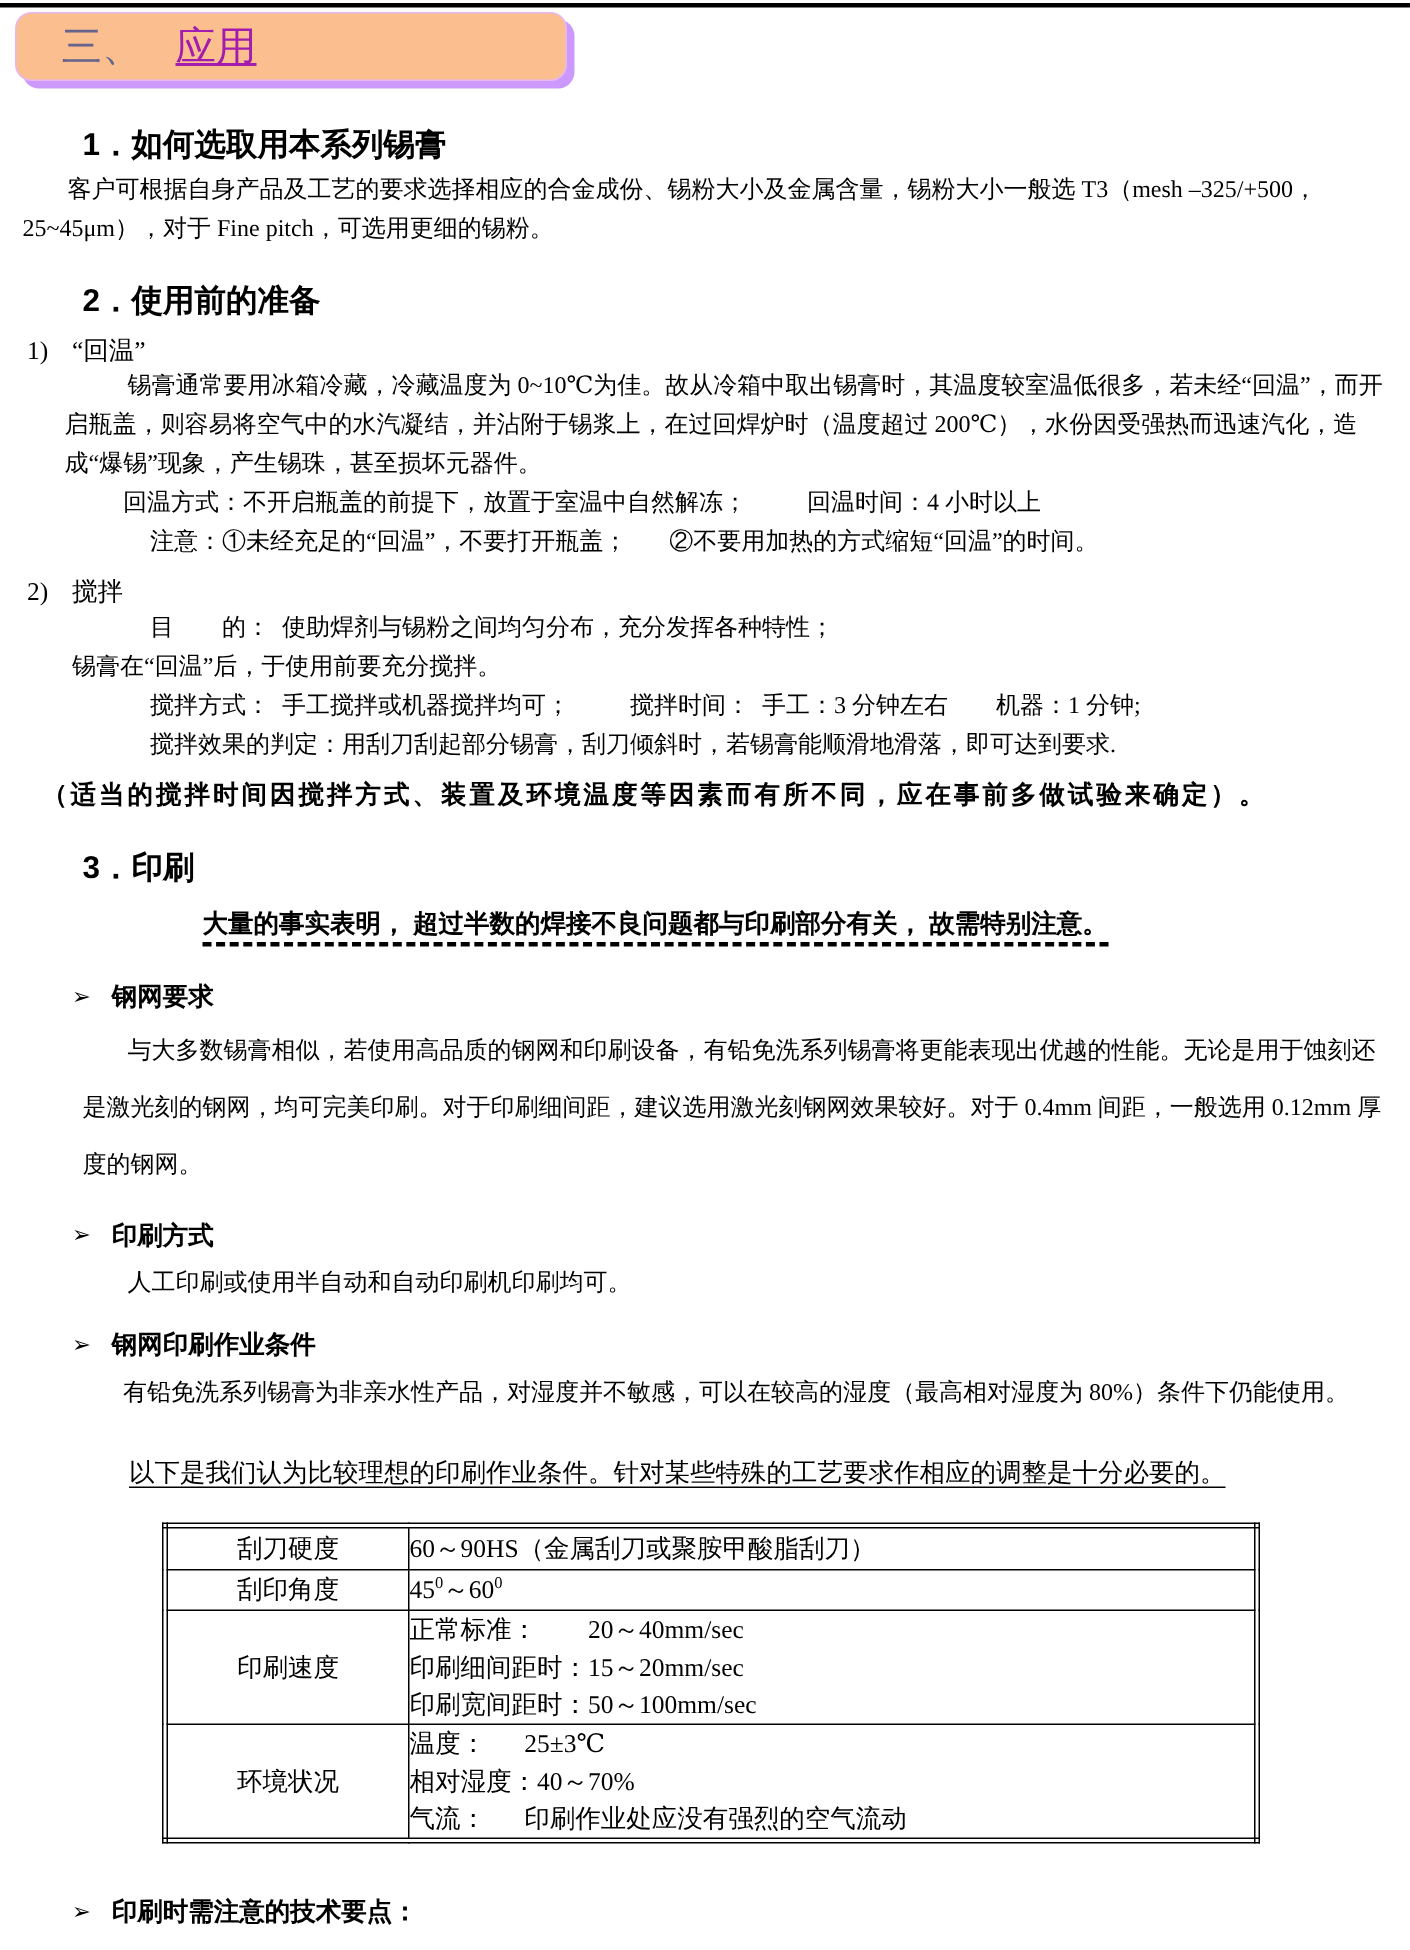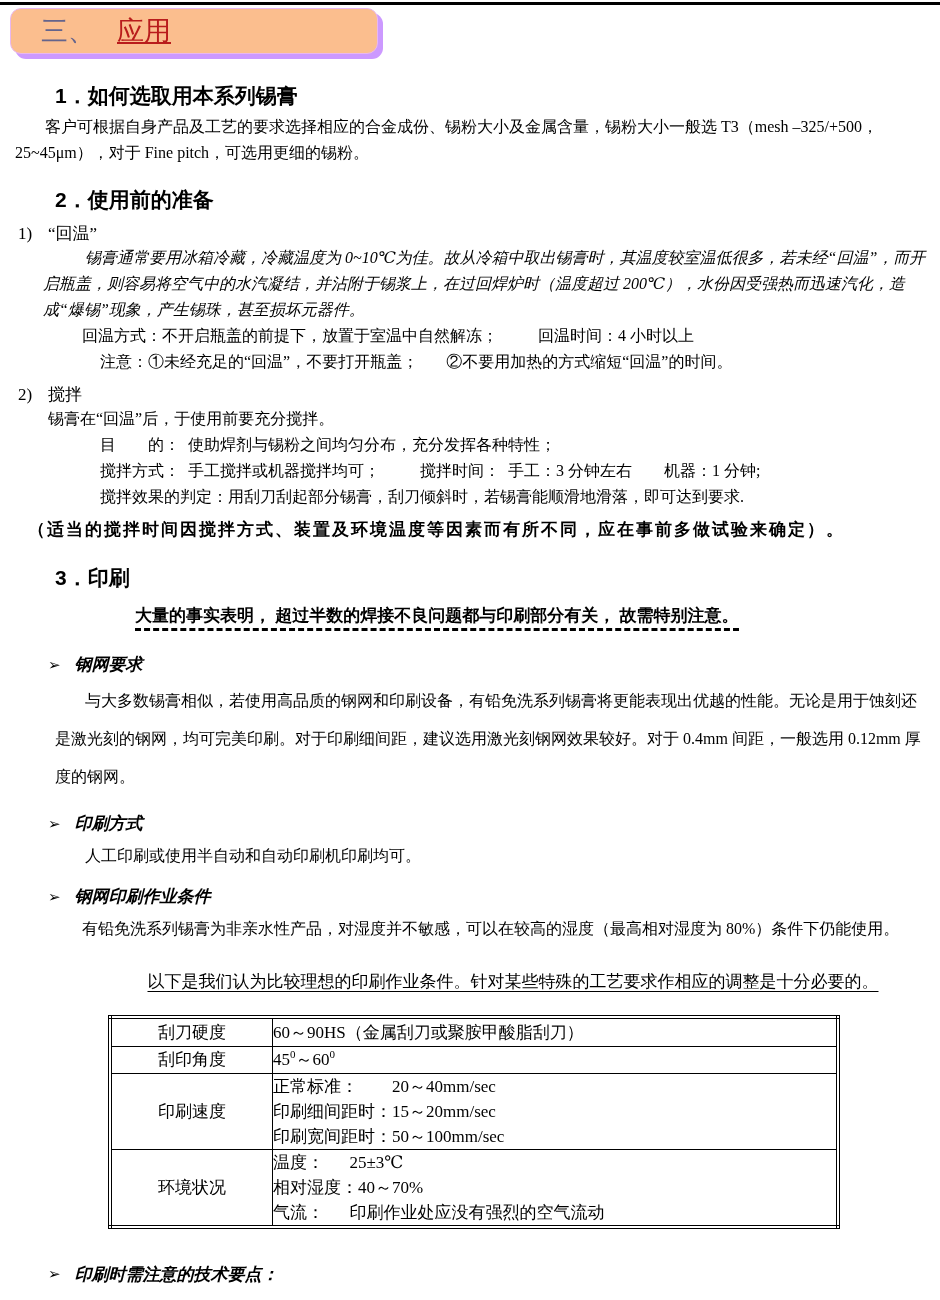--- a/index.html
+++ b/index.html
@@ -10,55 +10,55 @@
   }
   .topline{position:absolute;top:2px;left:0;width:940px;height:3px;background:#000;}
   
   .title-box{
     position:absolute;top:8px;left:10px;width:368px;height:46px;
     background:#fbbe8e;border:1px solid #e8b7f0;border-radius:11px;
     box-shadow:5px 5px 0 0 #cc99ff;
     display:flex;align-items:center;padding-left:30px;box-sizing:border-box;
   }
   .title-box .prefix{font-size:27px;color:#64648c;margin-right:22px;}
-  .title-box .tword{font-size:27px;color:#b91c1c;text-decoration:underline;}
+  .title-box .tword{font-size:27px;color:#a21caf;text-decoration:underline;}
   .content{position:absolute;top:62px;left:0;width:940px;}
   .h-sec{
     font-family:"Liberation Sans","DejaVu Sans",sans-serif;
     font-weight:bold;font-size:21px;margin:20px 0 4px 55px;
   }
   .p-body{line-height:26px;margin:2px 10px 4px 15px;text-indent:30px;}
   .num-item{margin:8px 0 0 18px;font-size:17px;}
   .num-item .nmark{display:inline-block;width:30px;}
-  .ind-body{line-height:26px;margin:0 8px 0 43px;text-indent:42px;font-style:italic;}
+  .ind-body{line-height:26px;margin:0 8px 0 43px;text-indent:42px;}
   .ln{line-height:26px;white-space:pre-wrap;}
   .ml85{margin-left:82px;}
   .ml100{margin-left:100px;}
   .ml48{margin-left:48px;}
   .bold-note{
     font-weight:bold;font-size:17px;letter-spacing:2px;
     margin:6px 0 4px 28px;line-height:28px;
   }
   .notice{
     font-weight:bold;font-size:17px;margin:8px 0 10px 135px;
     display:inline-block;
   }
   .notice span{border-bottom:3px dashed #000;padding-bottom:3px;}
   .bullet-row{margin:16px 0 6px 48px;display:flex;align-items:center;}
   .bullet-char{font-size:15px;margin-right:14px;}
   .bullet-title{
-    font-weight:bold;font-style:italic;font-size:17px;
+    font-weight:bold;font-size:17px;
     font-family:"Liberation Serif","DejaVu Serif",serif;
   }
   .wide-p{line-height:38px;margin:4px 15px 0 55px;text-indent:30px;}
   .single-p{line-height:26px;margin:8px 10px 0 85px;}
   .b3-p{line-height:26px;margin:8px 6px 0 82px;}
   .ideal{
     font-size:17px;margin:28px 0 0 86px;
-    text-decoration:underline;text-underline-offset:4px;text-align:center;
+    text-decoration:underline;text-underline-offset:4px;
   }
   table.cond{
     border-collapse:collapse;margin:22px 0 0 108px;width:732px;
     font-size:17px;
   }
   table.cond,table.cond{border:4px double #000;}
   table.cond td{border:1px solid #000;padding:0;}
   td.lab{width:160px;text-align:center;}
   td.val{padding-left:10px;}
   td.val .cline{line-height:25px;white-space:pre-wrap;}
@@ -87,22 +87,22 @@
   <div class="num-item">
     <span class="nmark">1)</span><span>“回温”</span>
   </div>
   <div class="ind-body">锡膏通常要用冰箱冷藏，冷藏温度为 0~10℃为佳。故从冷箱中取出锡膏时，其温度较室温低很多，若未经“回温”，而开启瓶盖，则容易将空气中的水汽凝结，并沾附于锡浆上，在过回焊炉时（温度超过 200℃），水份因受强热而迅速汽化，造成“爆锡”现象，产生锡珠，甚至损坏元器件。</div>
   <div class="ln ml85">回温方式：不开启瓶盖的前提下，放置于室温中自然解冻；          回温时间：4 小时以上</div>
   <div class="ln ml100">注意：①未经充足的“回温”，不要打开瓶盖；       ②不要用加热的方式缩短“回温”的时间。</div>
 
   <div class="num-item">
     <span class="nmark">2)</span><span>搅拌</span>
   </div>
+  <div class="ln ml100">目　　的：  使助焊剂与锡粉之间均匀分布，充分发挥各种特性；</div>
   <div class="ln ml48">锡膏在“回温”后，于使用前要充分搅拌。</div>
-  <div class="ln ml100">目　　的：  使助焊剂与锡粉之间均匀分布，充分发挥各种特性；</div>
   <div class="ln ml100">搅拌方式：  手工搅拌或机器搅拌均可；          搅拌时间：  手工：3 分钟左右        机器：1 分钟;</div>
   <div class="ln ml100">搅拌效果的判定：用刮刀刮起部分锡膏，刮刀倾斜时，若锡膏能顺滑地滑落，即可达到要求.</div>
   <div class="bold-note">（适当的搅拌时间因搅拌方式、装置及环境温度等因素而有所不同，应在事前多做试验来确定）。</div>
 
   <div class="h-sec">3．印刷</div>
   <div class="notice"><span>大量的事实表明， 超过半数的焊接不良问题都与印刷部分有关， 故需特别注意。</span></div>
 
   <div class="bullet-row">
     <span class="bullet-char">➢</span>
     <span class="bullet-title">钢网要求</span>

